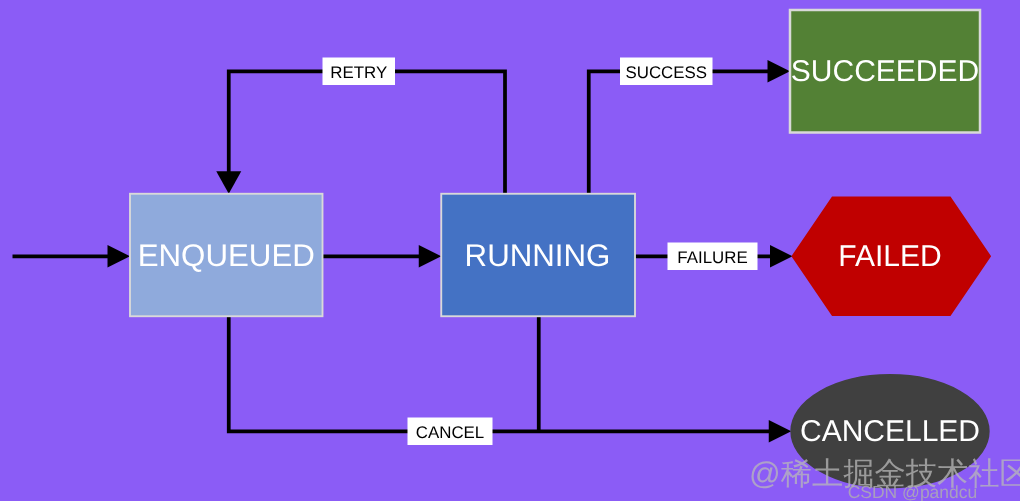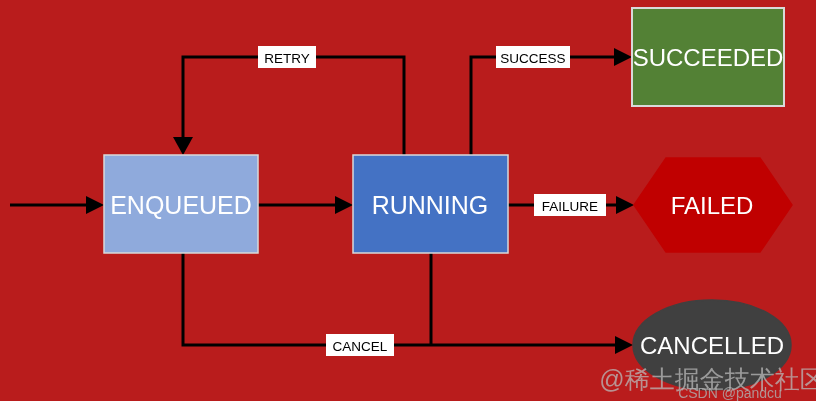--- a/index.html
+++ b/index.html
@@ -7,21 +7,21 @@
     padding: 0;
     background: #ffffff;
   }
   body {
     font-family: "Liberation Sans", sans-serif;
   }
   #canvas {
     position: relative;
     width: 816px;
     height: 401px;
-    background: #b91c1c;
+    background: #8b5cf6;
     overflow: hidden;
   }
   #diagram-svg {
     position: absolute;
     left: 0;
     top: 0;
     width: 816px;
     height: 401px;
   }
   .node-label {

